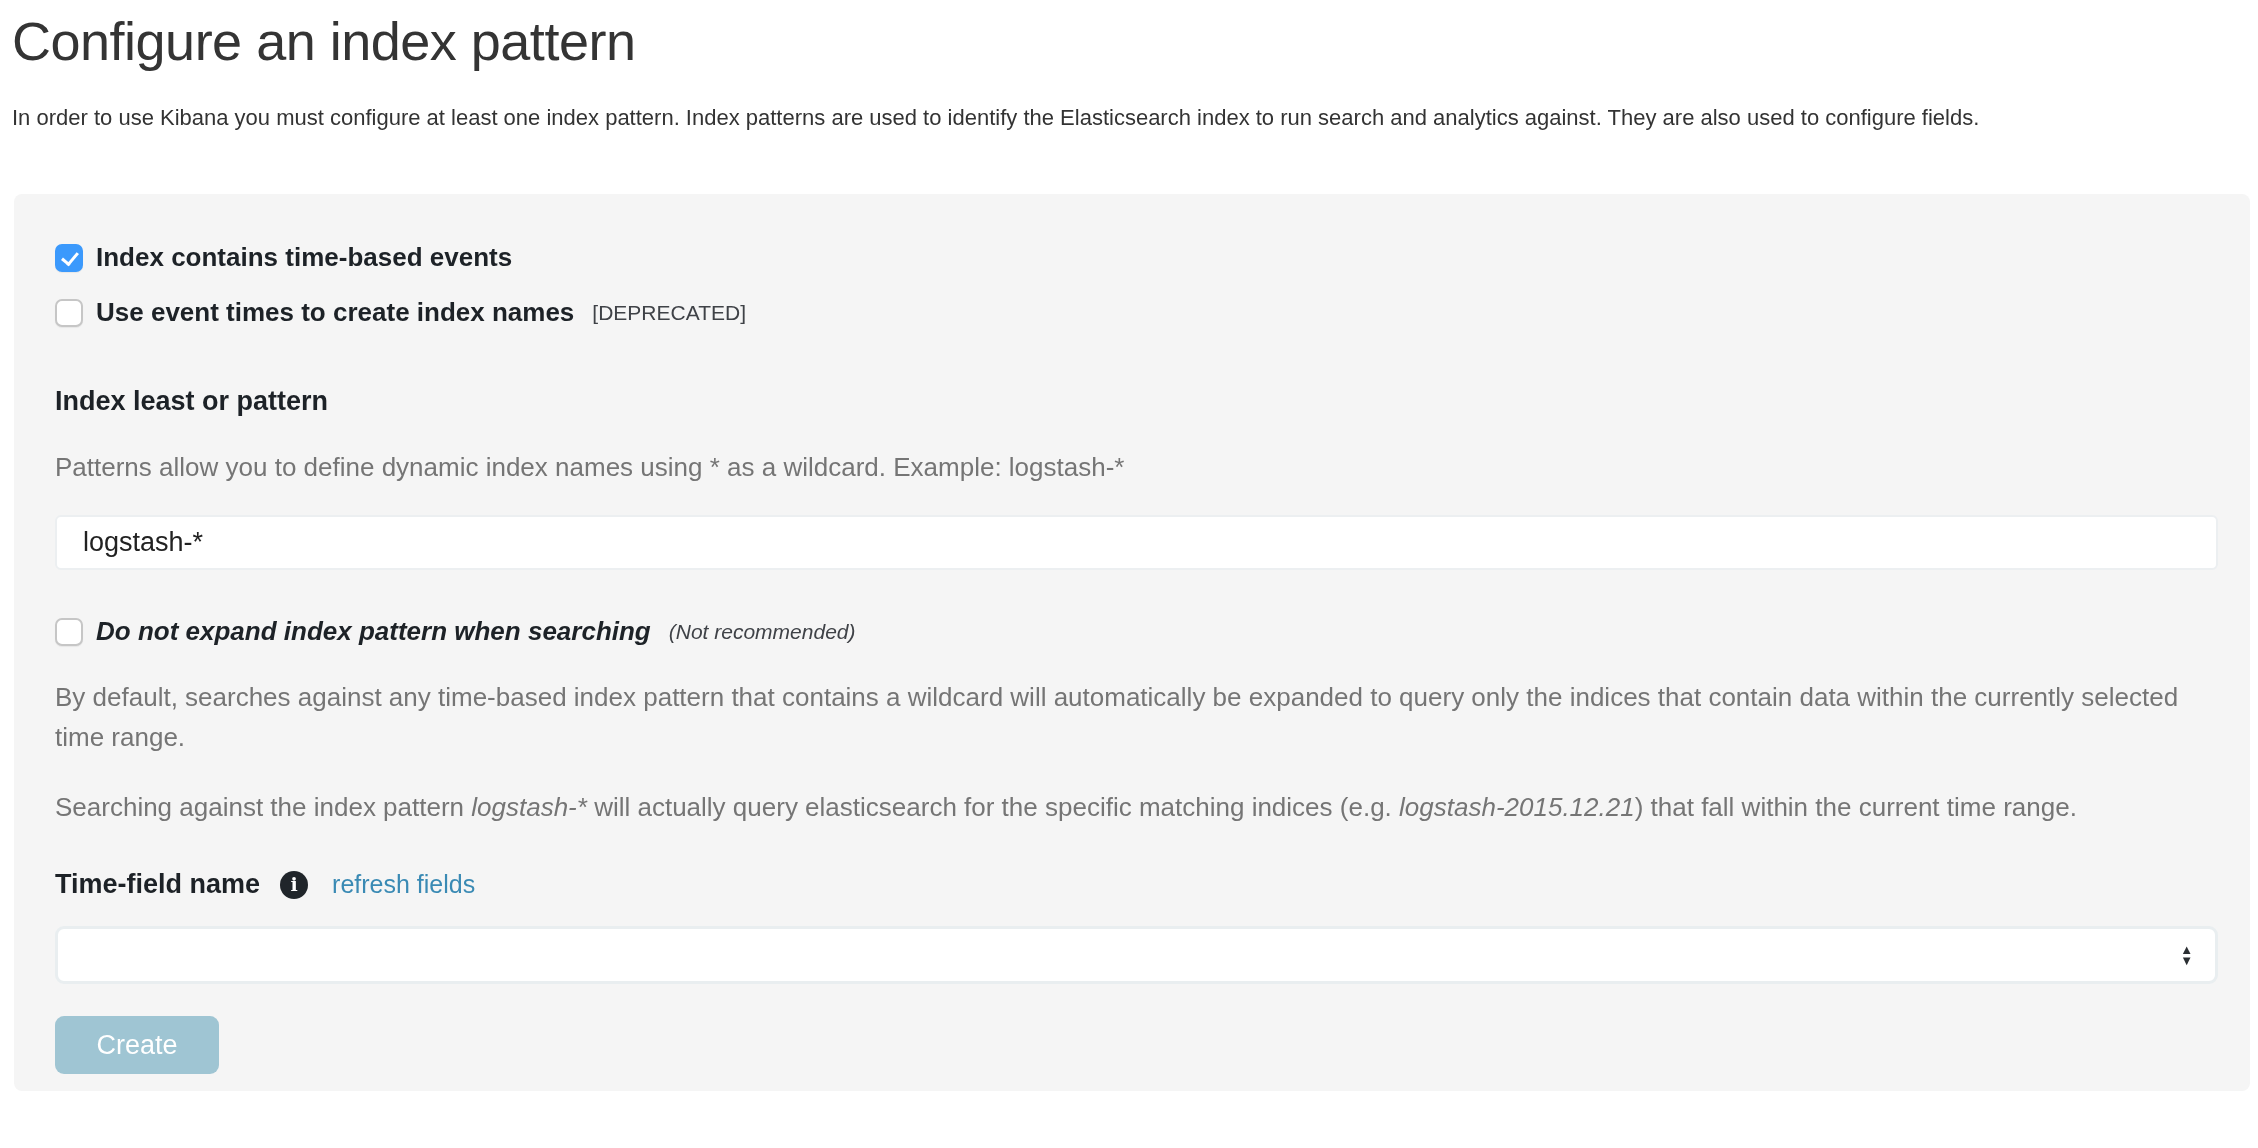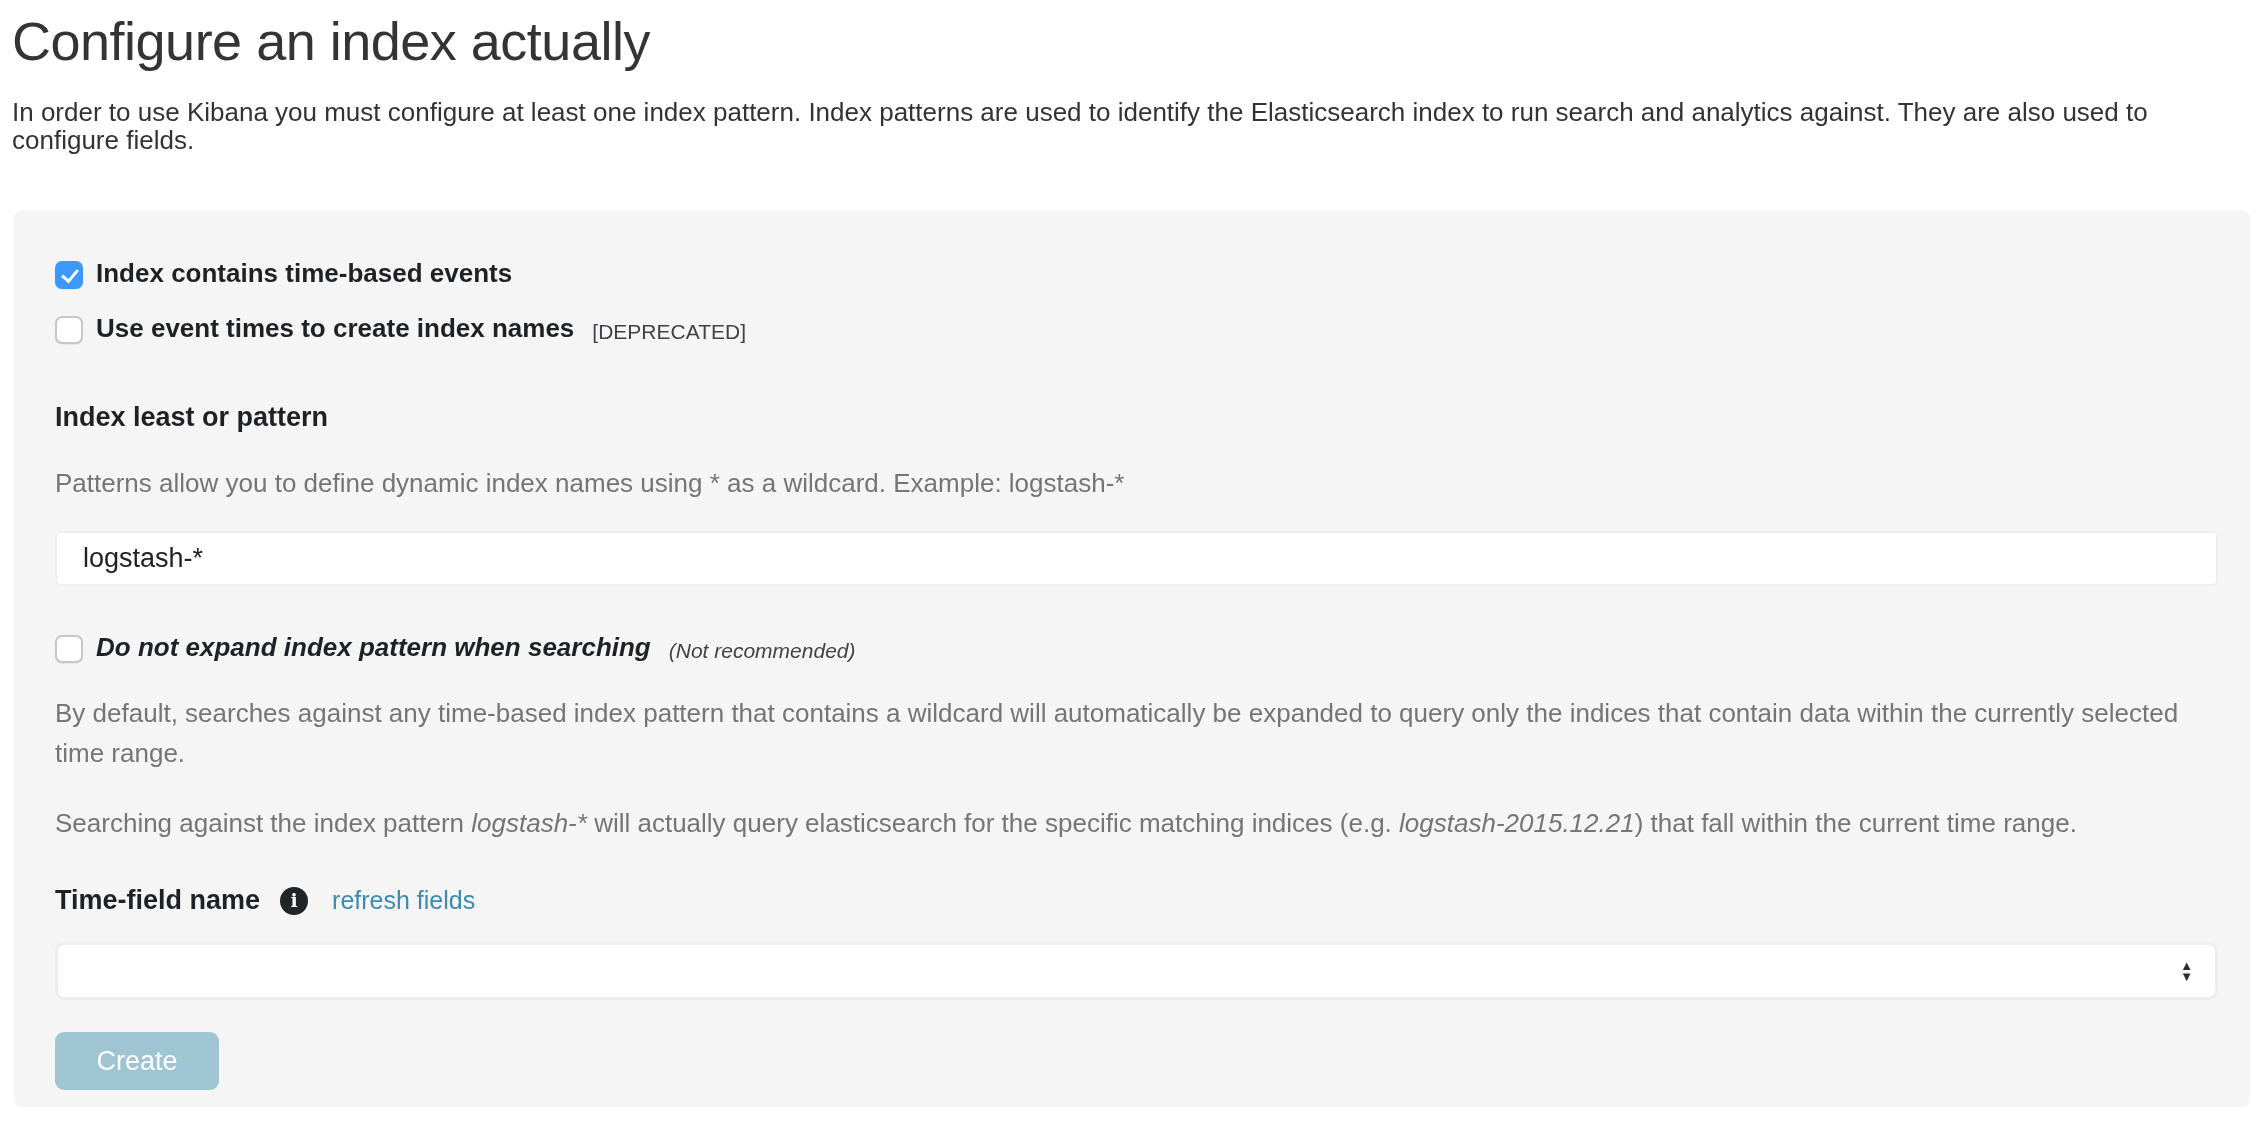--- a/index.html
+++ b/index.html
@@ -15,37 +15,37 @@
 
   h1.page-title {
     margin: 4px 0 0 0;
     font-size: 54px;
     font-weight: 400;
     color: #343434;
     letter-spacing: -0.5px;
   }
   p.intro {
     margin: 26px 0 0 0;
-    font-size: 26px;
-    line-height: 28px;
+    font-size: 22px;
+    line-height: 40px;
     color: #333;
     max-width: 2232px;
   }
 
   .panel {
     margin: 56px 0 0 2px;
     width: 2236px;
     height: 897px;
     background: #f5f5f5;
     border-radius: 8px;
     padding: 48px 32px 38px 41px;
   }
 
   
-  .check-row { display: flex; align-items: flex-end; margin: 0; }
+  .check-row { display: flex; align-items: center; margin: 0; }
   .checkbox {
     flex: 0 0 auto;
     width: 28px; height: 28px;
     border-radius: 7px;
     background: #ffffff;
     border: 2px solid #c6c6c6;
     box-shadow: 0 1px 1px rgba(0,0,0,0.06);
     display: inline-block;
     position: relative;
     cursor: pointer;
@@ -181,21 +181,21 @@
     font-family: "Liberation Sans", sans-serif;
     font-size: 27px;
     cursor: default;
   }
 </style>
 </head>
 <body>
 
 <div class="page">
 
-  <h1 class="page-title">Configure an index actually</h1>
+  <h1 class="page-title">Configure an index pattern</h1>
 
   <p class="intro">In order to use Kibana you must configure at least one index pattern. Index patterns are used to identify the Elasticsearch index to run search and analytics against. They are also used to configure fields.</p>
 
   <div class="panel">
 
     <div class="check-row">
       <span class="checkbox checked"></span>
       <span class="check-label">Index contains time-based events</span>
     </div>
 

